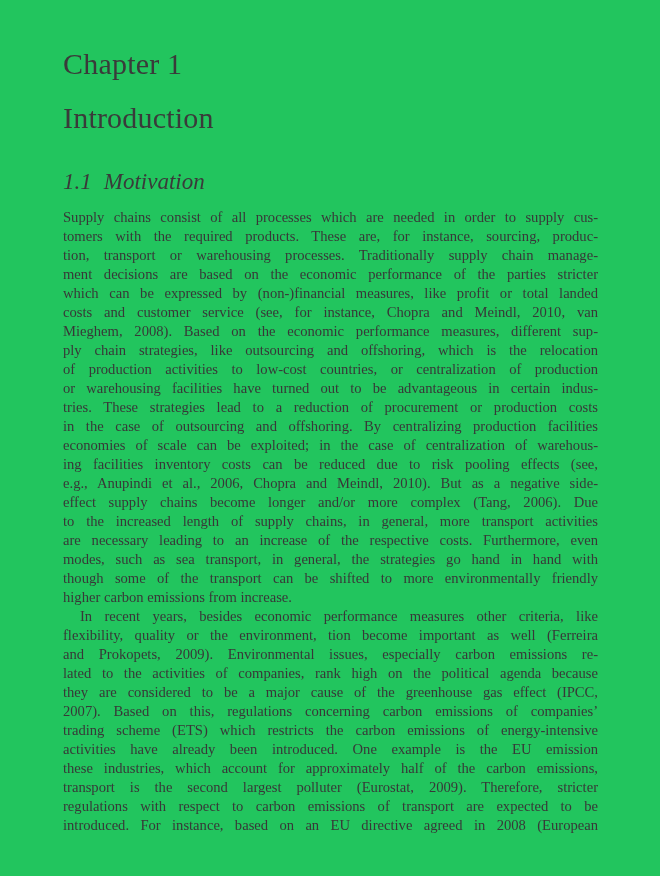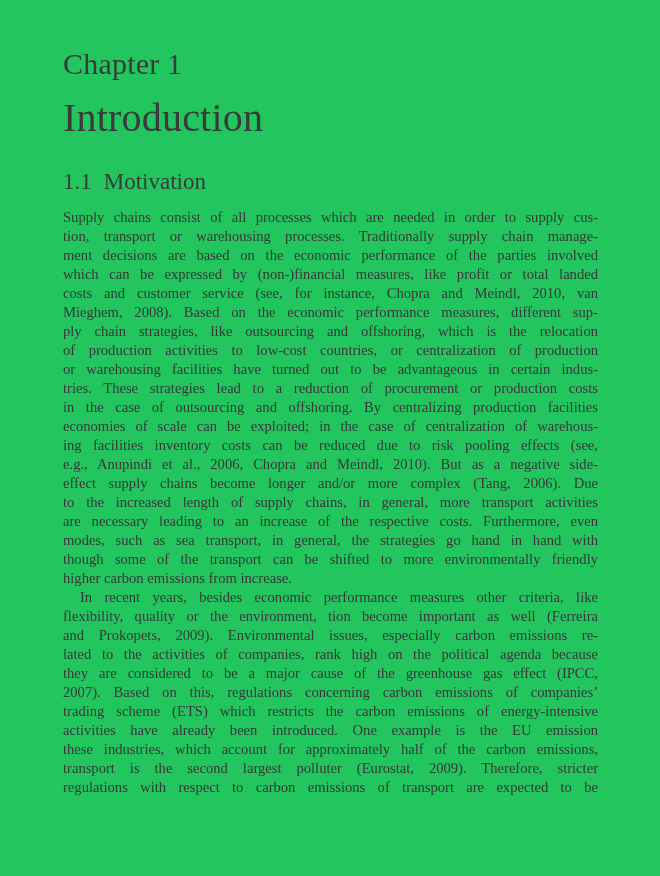--- a/index.html
+++ b/index.html
@@ -22,32 +22,33 @@
   .chapter-num {
     margin-top: 49px;
     font-size: 30px;
     font-weight: normal;
     line-height: 30px;
     color: #3a3a3a;
     letter-spacing: 0.2px;
   }
   .chapter-title {
     margin-top: 24px;
-    font-size: 40px;
+    font-size: 30px;
     font-weight: normal;
     line-height: 30px;
     color: #3a3a3a;
     letter-spacing: 0.2px;
   }
   .section-heading {
     margin-top: 37px;
     font-size: 23px;
     font-weight: normal;
     line-height: 23px;
     color: #3a3a3a;
+    font-style: italic;
   }
   .section-heading .sec-num { margin-right: 12px; }
   .body-text {
     margin-top: 15px;
     font-size: 14.6px;
     line-height: 19px;
     color: #383838;
   }
   .line {
     height: 19px;
@@ -67,22 +68,23 @@
 <body>
 
 <div class="page">
   <div class="content">
     <h1 class="chapter-num">Chapter 1</h1>
     <h1 class="chapter-title">Introduction</h1>
     <h2 class="section-heading"><span class="sec-num">1.1</span><span>Motivation</span></h2>
     <div class="body-text">
       <div class="para">
           <div class="line">Supply chains consist of all processes which are needed in order to supply cus-</div>
+          <div class="line">tomers with the required products. These are, for instance, sourcing, produc-</div>
           <div class="line">tion, transport or warehousing processes. Traditionally supply chain manage-</div>
-          <div class="line">ment decisions are based on the economic performance of the parties involved</div>
+          <div class="line">ment decisions are based on the economic performance of the parties stricter</div>
           <div class="line">which can be expressed by (non-)financial measures, like profit or total landed</div>
           <div class="line">costs and customer service (see, for instance, Chopra and Meindl, 2010, van</div>
           <div class="line">Mieghem, 2008). Based on the economic performance measures, different sup-</div>
           <div class="line">ply chain strategies, like outsourcing and offshoring, which is the relocation</div>
           <div class="line">of production activities to low-cost countries, or centralization of production</div>
           <div class="line">or warehousing facilities have turned out to be advantageous in certain indus-</div>
           <div class="line">tries. These strategies lead to a reduction of procurement or production costs</div>
           <div class="line">in the case of outsourcing and offshoring. By centralizing production facilities</div>
           <div class="line">economies of scale can be exploited; in the case of centralization of warehous-</div>
           <div class="line">ing facilities inventory costs can be reduced due to risk pooling effects (see,</div>
@@ -99,16 +101,17 @@
           <div class="line">flexibility, quality or the environment, tion become important as well (Ferreira</div>
           <div class="line">and Prokopets, 2009). Environmental issues, especially carbon emissions re-</div>
           <div class="line">lated to the activities of companies, rank high on the political agenda because</div>
           <div class="line">they are considered to be a major cause of the greenhouse gas effect (IPCC,</div>
           <div class="line">2007). Based on this, regulations concerning carbon emissions of companies’</div>
           <div class="line">trading scheme (ETS) which restricts the carbon emissions of energy-intensive</div>
           <div class="line">activities have already been introduced. One example is the EU emission</div>
           <div class="line">these industries, which account for approximately half of the carbon emissions,</div>
           <div class="line">transport is the second largest polluter (Eurostat, 2009). Therefore, stricter</div>
           <div class="line">regulations with respect to carbon emissions of transport are expected to be</div>
+          <div class="line">introduced. For instance, based on an EU directive agreed in 2008 (European</div>
         </div>
     </div>
   </div>
 </div>
 
 </body></html>

